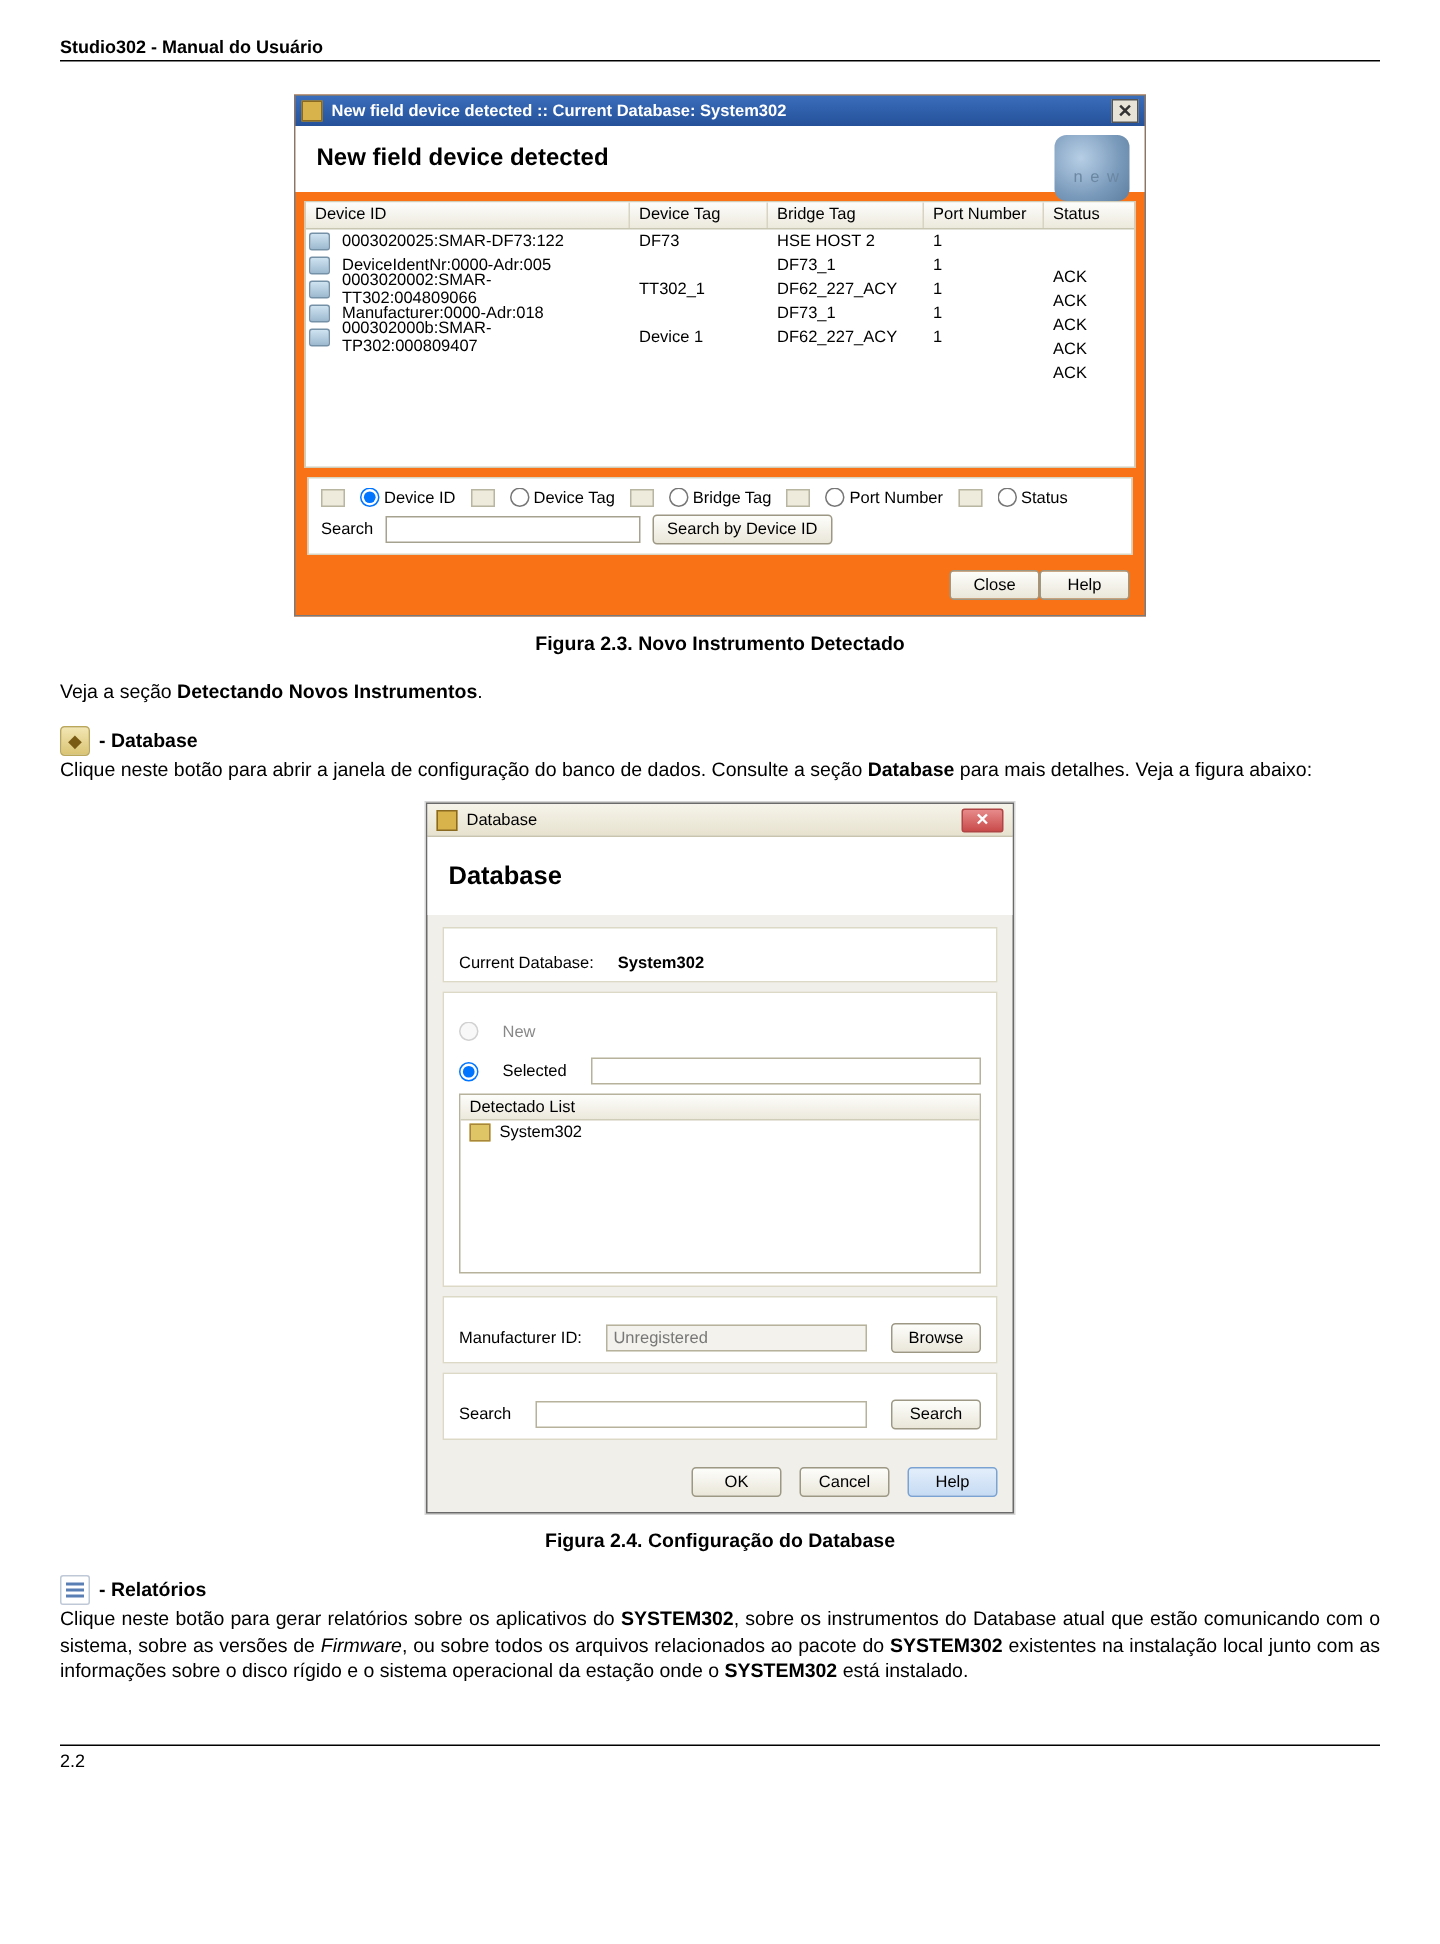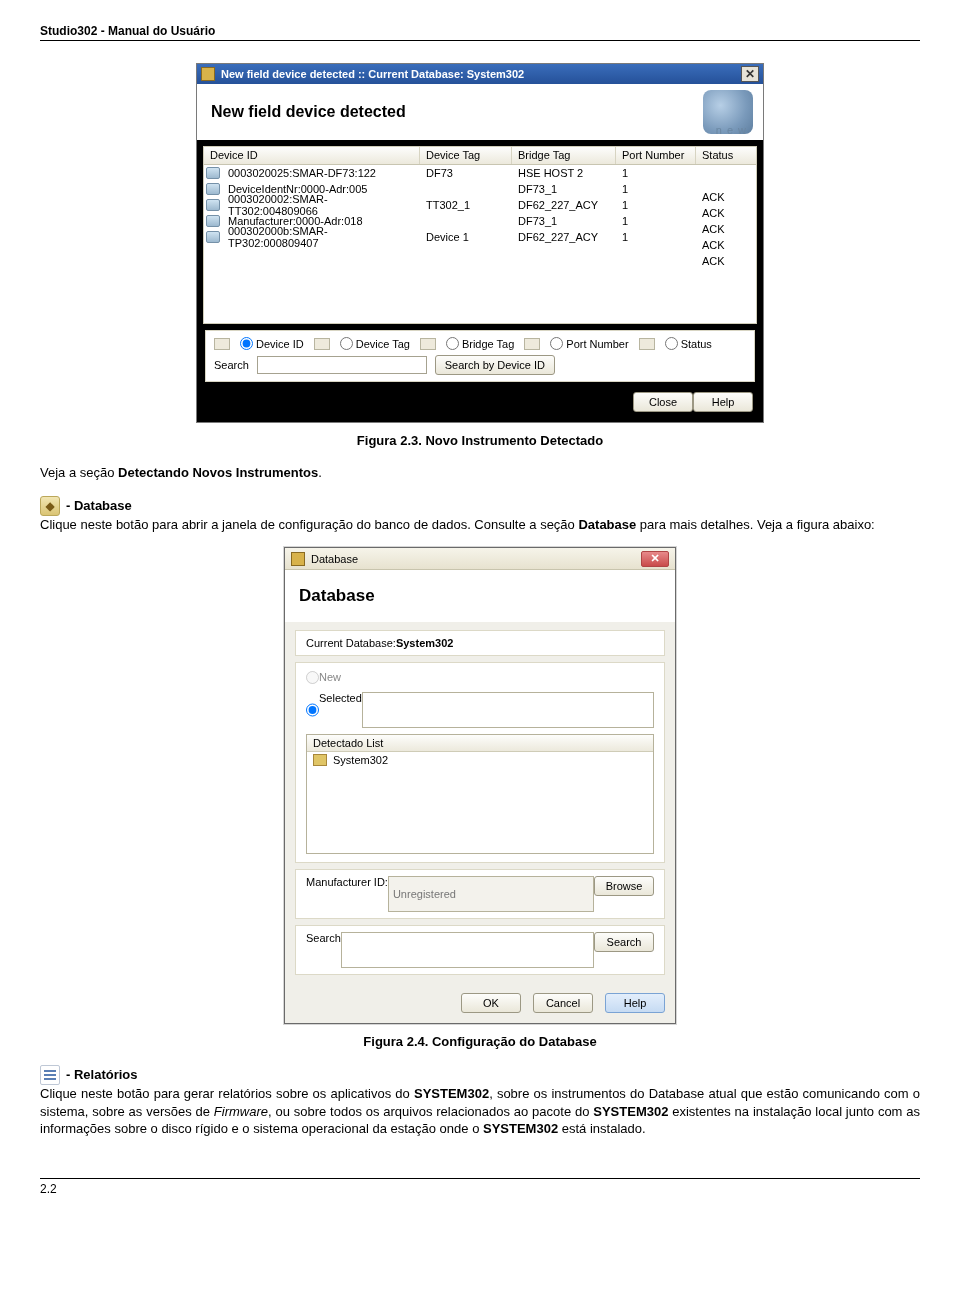--- a/index.html
+++ b/index.html
@@ -20,38 +20,38 @@
   }
   .body-text { font-size: 13px; line-height: 1.35; text-align: justify; }
   .body-text b { font-weight: bold; }
   .caption { text-align: center; font-weight: bold; font-size: 13px; margin: 10px 0 16px; }
   .icon-line { display: flex; align-items: center; gap: 6px; margin-top: 14px; }
   .page-footer { font-size: 12px; margin-top: 40px; border-top: 1.5px solid #000; padding-top: 3px; }
 
   
   .dlg1 {
     width: 568px; margin: 0 auto 8px auto;
-    border: 1px solid #7a7a7a; background: #000000;
+    border: 1px solid #7a7a7a; background: #f97316;
     font-family: Tahoma, Arial, sans-serif; font-size: 11px; color: #000;
   }
   .dlg1-titlebar {
     height: 20px;
     background: linear-gradient(#3a6dbb, #255199);
     color: #fff; display: flex; align-items: center; padding: 0 4px;
     font-size: 11px; font-weight: bold;
   }
   .dlg1-titlebar .tb-icon { width: 14px; height: 14px; background: #d8b24a; margin-right: 6px; border:1px solid #8a6a20;}
   .dlg1-titlebar .spacer { flex: 1; }
   .dlg1-titlebar .tb-close {
     width: 18px; height: 16px; background: #e7e3d7; color: #333;
     border: 1px solid #555; display: flex; align-items: center; justify-content: center;
     font-weight: bold; font-size: 12px; line-height: 1;
   }
   .dlg1-banner {
-    height: 56px; background: #fff;
+    height: 44px; background: #fff;
     display: flex; align-items: center; padding: 0 14px; position: relative;
   }
   .dlg1-banner h2 { font-size: 16px; font-weight: bold; font-family: Tahoma, Arial, sans-serif; }
   .dlg1-banner .banner-icon {
     position: absolute; right: 10px; top: 6px; width: 50px; height: 44px;
     border-radius: 8px;
     background: radial-gradient(circle at 35% 35%, #b7cfe6 0%, #7a9abb 60%, #5e7e9f 100%);
   }
   .dlg1-banner .banner-label { position:absolute; right:16px; bottom:4px; font-size:11px; color:#6b87a2; letter-spacing:1px;}
   .dlg1-table { background:#fff; border:1px solid #d0cdb9; margin:6px; height:178px;}
@@ -99,22 +99,22 @@
   .dlg2-titlebar .tb-close{
     width:28px;height:16px; border:1px solid #b04545; border-radius:2px;
     background:linear-gradient(#e78a8a,#c94b4b); color:#fff; font-weight:bold;
     display:flex;align-items:center;justify-content:center; font-size:11px;
   }
   .dlg2-banner{height:52px; background:#fff; display:flex; align-items:center; padding:0 14px;}
   .dlg2-banner h2{font-size:17px; font-weight:bold;}
   .dlg2-inner{padding:8px 10px;}
   .dlg2-panel{background:#fff; border:1px solid #dcd9c7; margin-bottom:6px; padding:8px 10px;}
   .dlg2-panel.slim{padding:6px 10px;}
-  .dlg2-panel .rowflex{display:flex; gap:0;}
-  .dlg2-panel input[type=text]{height:36px; border:1px solid #b6b29b; font-size:11px; padding:0 4px; background:#fff;}
+  .dlg2-panel .rowflex{display:flex; align-items:center; gap:16px;margin-top:11px;}
+  .dlg2-panel input[type=text]{height:18px; border:1px solid #b6b29b; font-size:11px; padding:0 4px; background:#fff;}
   .dlg2-panel input[disabled]{background:#f3f2ec; color:#777;}
   .dlg2-listbox{height:120px; border:1px solid #b6b29b; background:#fff; overflow:auto;}
   .dlg2-listhead{background:linear-gradient(#fdfdfb,#ece9dc); border-bottom:1px solid #cfccb7; font-size:11px; padding:2px 6px;}
   .dlg2-listitem{display:flex; align-items:center; gap:6px; padding:2px 6px; font-size:11px;}
   .dlg2-listitem .dbico{width:14px;height:12px;background:#e0c566;border:1px solid #a8873a;}
   .dlg2-buttons{display:flex; justify-content:flex-end; gap:12px; padding:4px 10px 10px;}
   .dlg2-buttons .winbtn.help{background:linear-gradient(#e3eefb,#c6dbf3); border-color:#7aa3d4;}
 
   .inline-icon-db{
     width:20px;height:20px;display:flex;align-items:center;justify-content:center;

